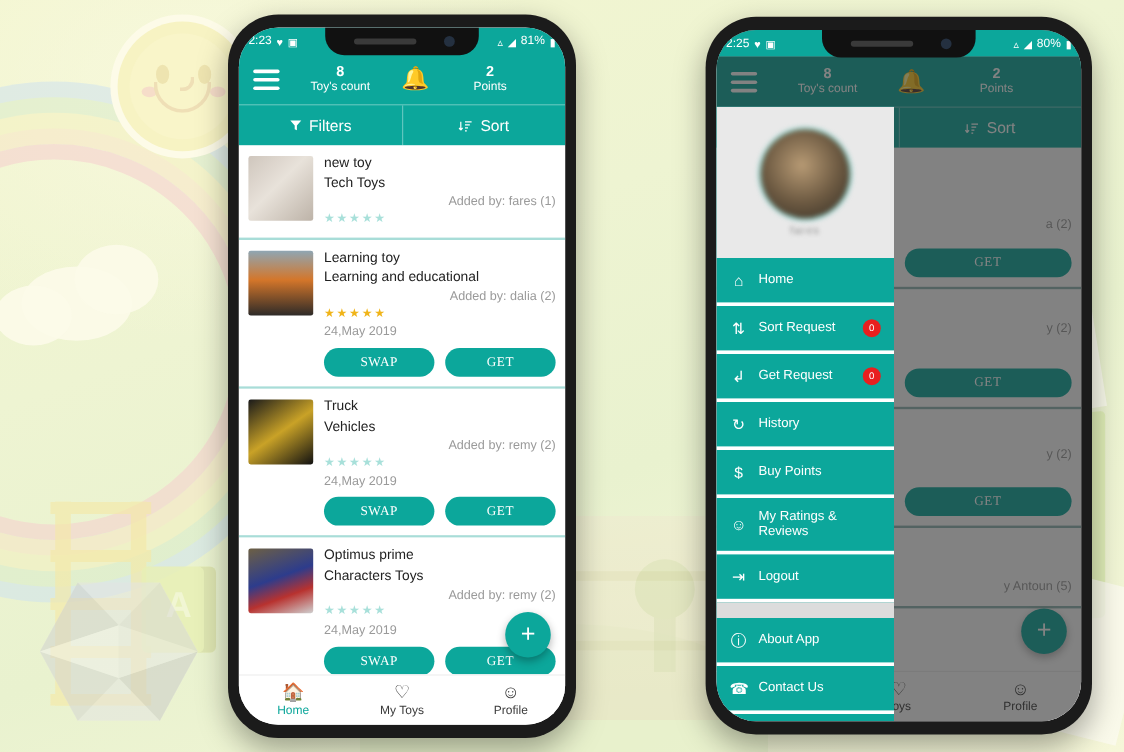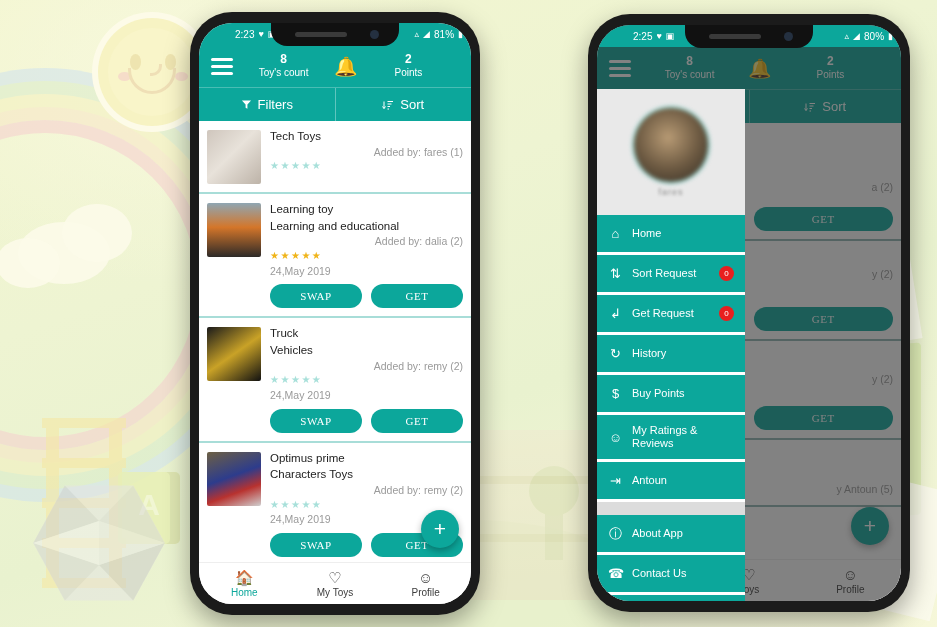--- a/index.html
+++ b/index.html
@@ -79,21 +79,21 @@
     width: 128px; height: 23px; background:#111; border-radius: 0 0 16px 16px; z-index: 40; }
   .notch .speaker { position:absolute; left:24px; top:9px; width:52px; height:5px;
     background:#3a3a3a; border-radius:3px; }
   .notch .cam { position:absolute; right:20px; top:7px; width:9px; height:9px;
     background:#243040; border-radius:50%; }
 
   
   .statusbar { height: 22px; background: var(--teal); color:#fff; font-size: 10px;
     display:flex; align-items:center; justify-content:space-between; padding: 0 8px;
     position: relative; z-index: 30; }
-  .sb-left, .sb-right { display:flex; align-items:flex-start; gap:4px;margin-left:28px; }
+  .sb-left, .sb-right { display:flex; align-items:flex-end; gap:4px; }
   .sb-ico { font-size: 9px; }
 
   :root { --teal: #0ca79b; --teal-dark:#0a8f85; --gold:#f0b419; }
 
   
   .appbar { background: var(--teal); color:#fff; height: 42px; display:flex;
     align-items:center; padding: 0 12px; position:relative; z-index: 20; }
   .hamburger { width: 22px; display:flex; flex-direction:column; gap:4px; cursor:pointer; }
   .hamburger span { display:block; height: 3px; background:#fff; border-radius:2px; }
   .hb-stat { flex: 1; text-align:center; line-height: 1.15; }
@@ -259,20 +259,21 @@
         </svg>
         <span>Sort</span>
       </div>
     </div>
 
     <div class="toylist">
 
       <div class="toy-card">
         <div class="toy-thumb" style="background:linear-gradient(135deg,#cfc6bd 0%,#e8e2da 45%,#bdb3a8 100%)"></div>
         <div class="toy-info">
+          <div class="toy-title">new toy</div>
           <div class="toy-cat">Tech Toys</div>
           <div class="toy-added">Added by: fares (1)</div>
           <div class="stars empty">★★★★★</div>
         </div>
       </div>
 
       <div class="toy-card">
         <div class="toy-thumb" style="background:linear-gradient(180deg,#8fa6b3 0%,#d4762a 45%,#2d2a28 100%)"></div>
         <div class="toy-info">
           <div class="toy-title">Learning toy</div>
@@ -463,21 +464,21 @@
       <div class="dr-item">
         <span class="dr-ico">$</span>
         <span class="dr-label">Buy Points</span>
       </div>
       <div class="dr-item">
         <span class="dr-ico">☺</span>
         <span class="dr-label">My Ratings &amp; Reviews</span>
       </div>
       <div class="dr-item">
         <span class="dr-ico">⇥</span>
-        <span class="dr-label">Antoun</span>
+        <span class="dr-label">Logout</span>
       </div>
       <div class="dr-gap"></div>
       <div class="dr-item">
         <span class="dr-ico">ⓘ</span>
         <span class="dr-label">About App</span>
       </div>
       <div class="dr-item">
         <span class="dr-ico">☎</span>
         <span class="dr-label">Contact Us</span>
       </div>

